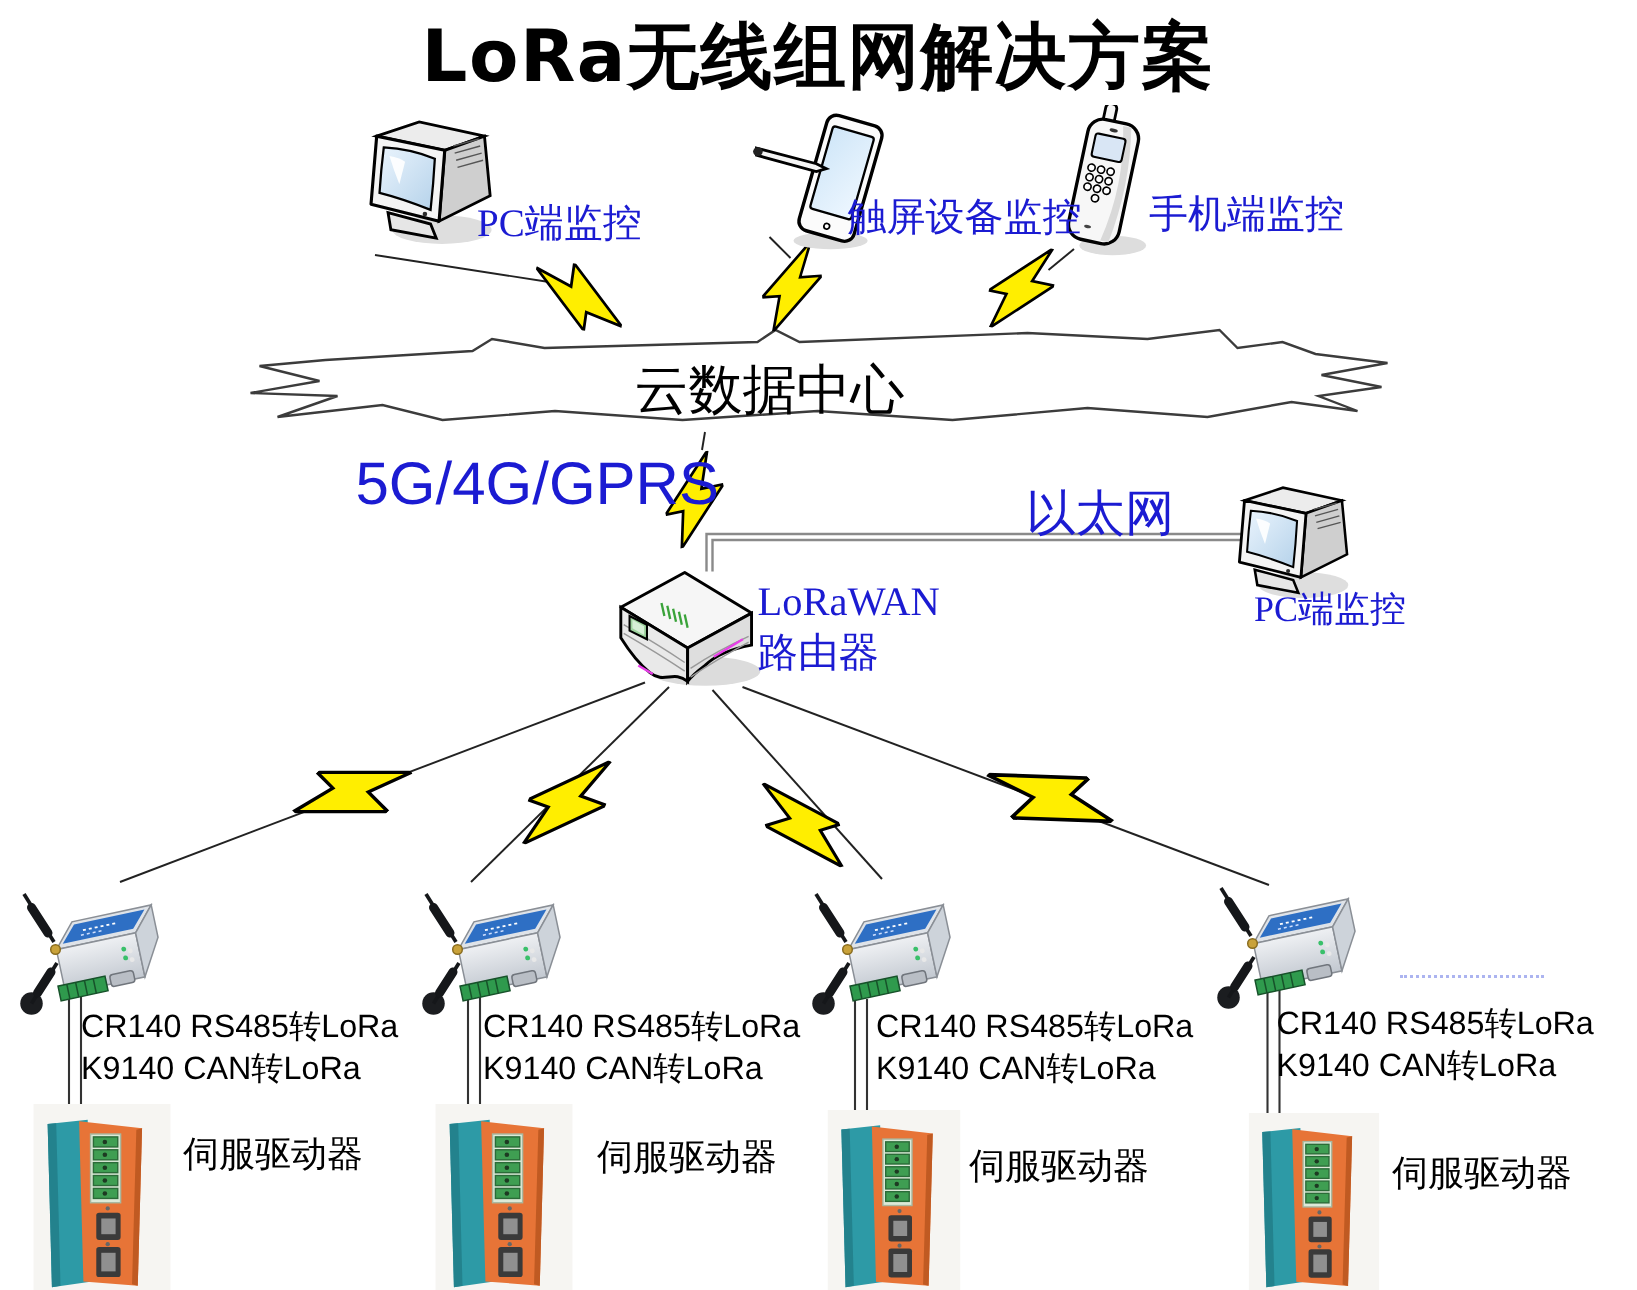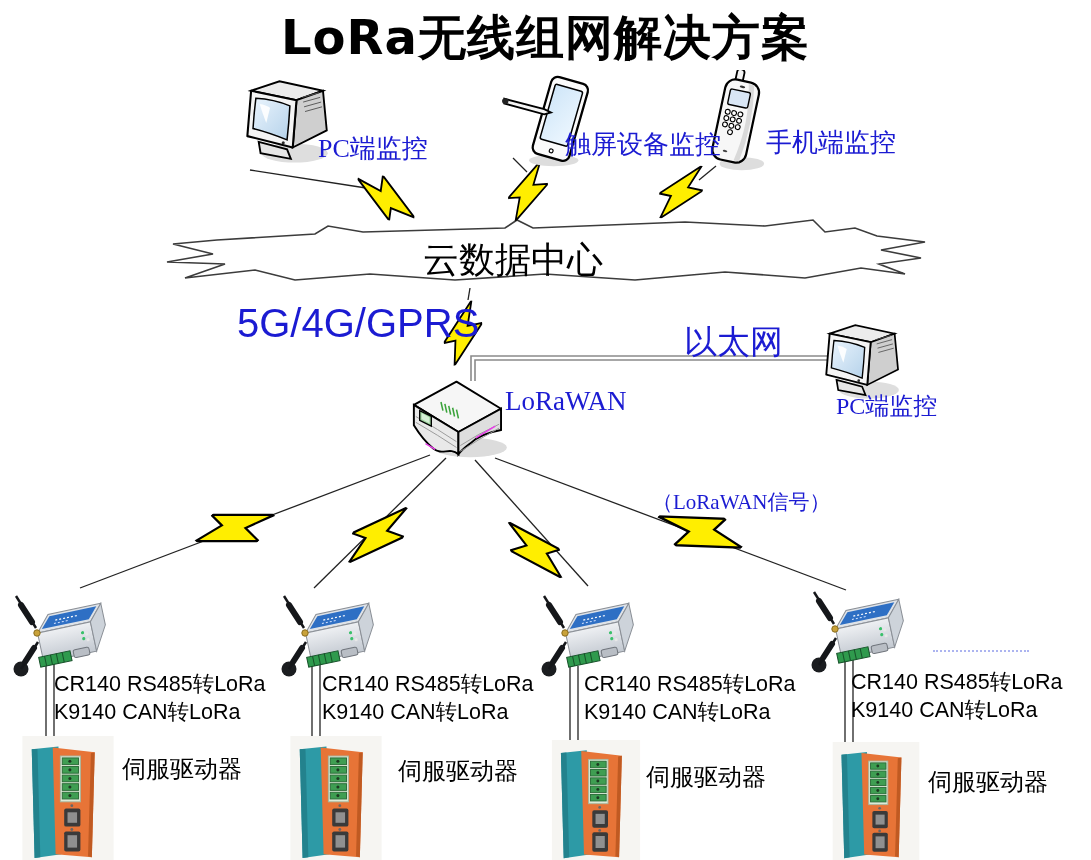--- a/index.html
+++ b/index.html
@@ -295,25 +295,25 @@
   <div class="label dev-label blue-serif z5" style="left:766px;top:125px">手机端监控</div>
   <div class="label dev-label blue-serif z5" style="left:565px;top:127px">触屏设备监控</div>
 
   <div class="label cloud-label z5">云数据中心</div>
 
   <div class="label cellular-label z5">5G/4G/GPRS</div>
   <div class="label ethernet-label z5">以太网</div>
 
   <div class="label router-label blue-serif z5">
     <div>LoRaWAN</div>
+    <div>路由器</div>
   </div>
 
   <div class="label rightpc-label blue-serif z5" style="left:836px;top:390px">PC端监控</div>
 
-  <div class="label signal-label blue-serif z5">（LoRaWAN信号）</div>
 
   <div class="abs artifact z5" style="left:933px;top:650px"></div>
 
   <div class="label mod-label z5" style="left:54px;top:670px">
     <div>CR140 RS485转LoRa</div>
     <div>K9140 CAN转LoRa</div>
   </div>
   <div class="label mod-label z5" style="left:322px;top:670px">
     <div>CR140 RS485转LoRa</div>
     <div>K9140 CAN转LoRa</div>

